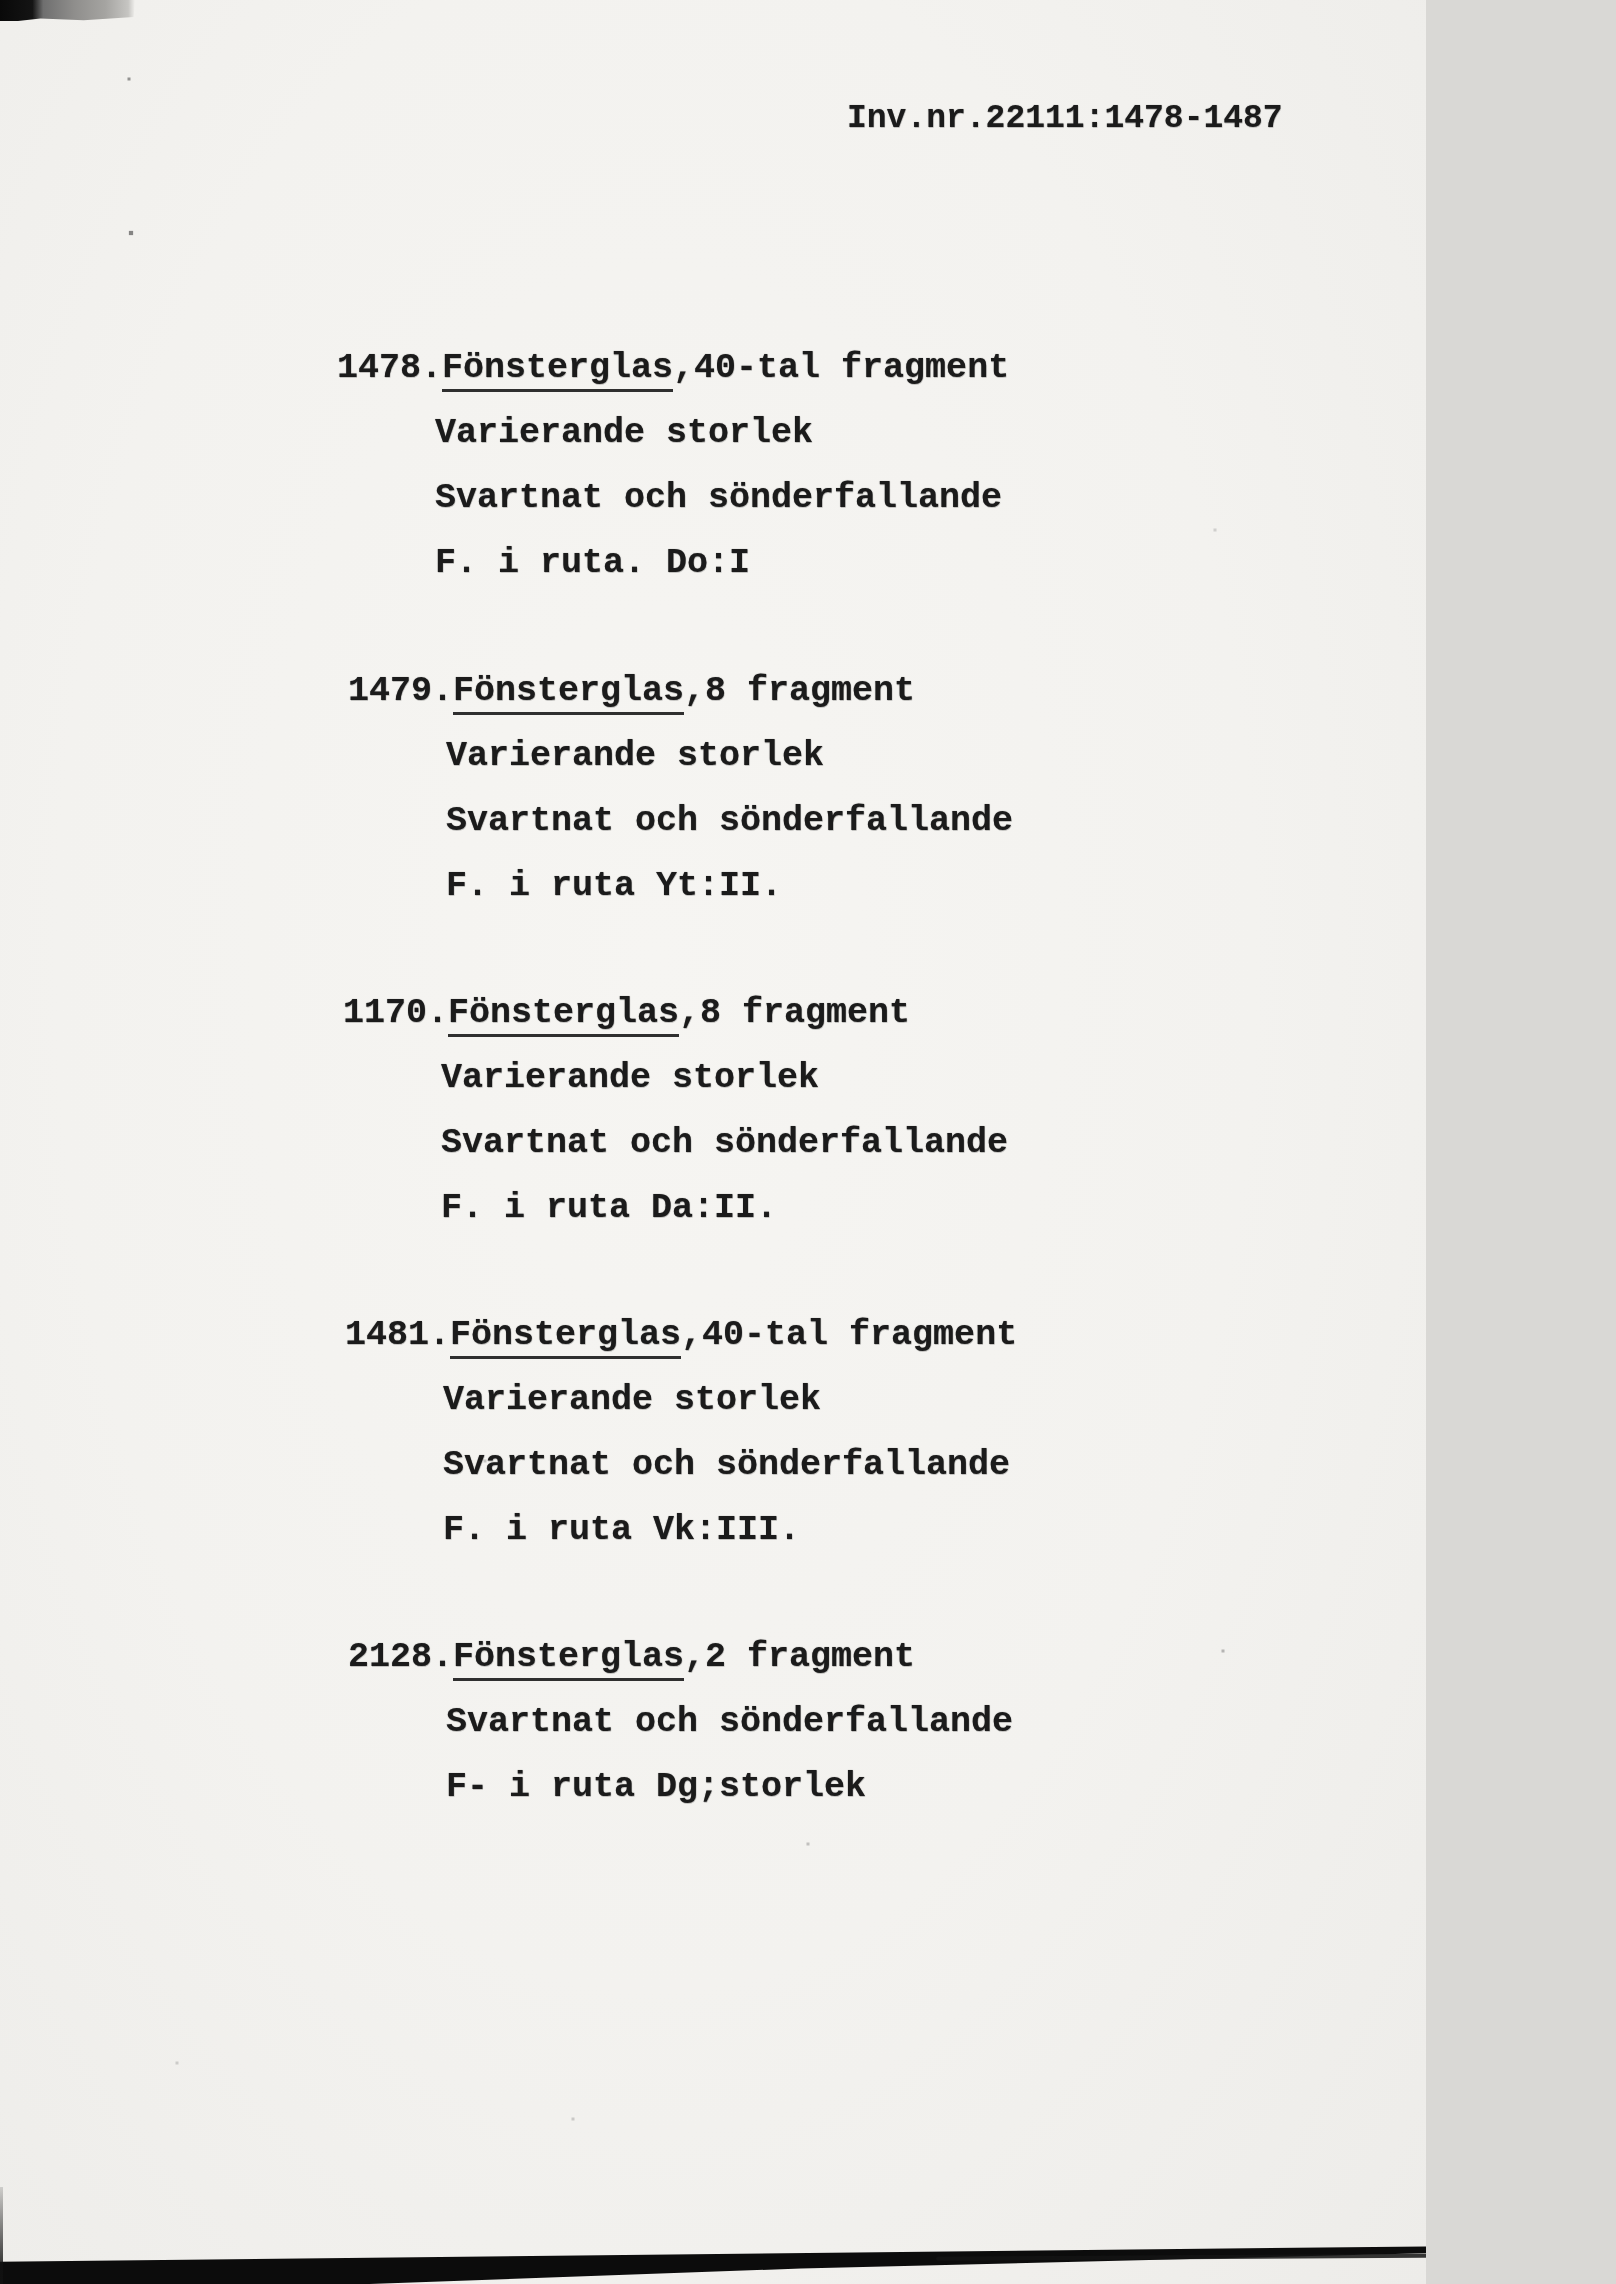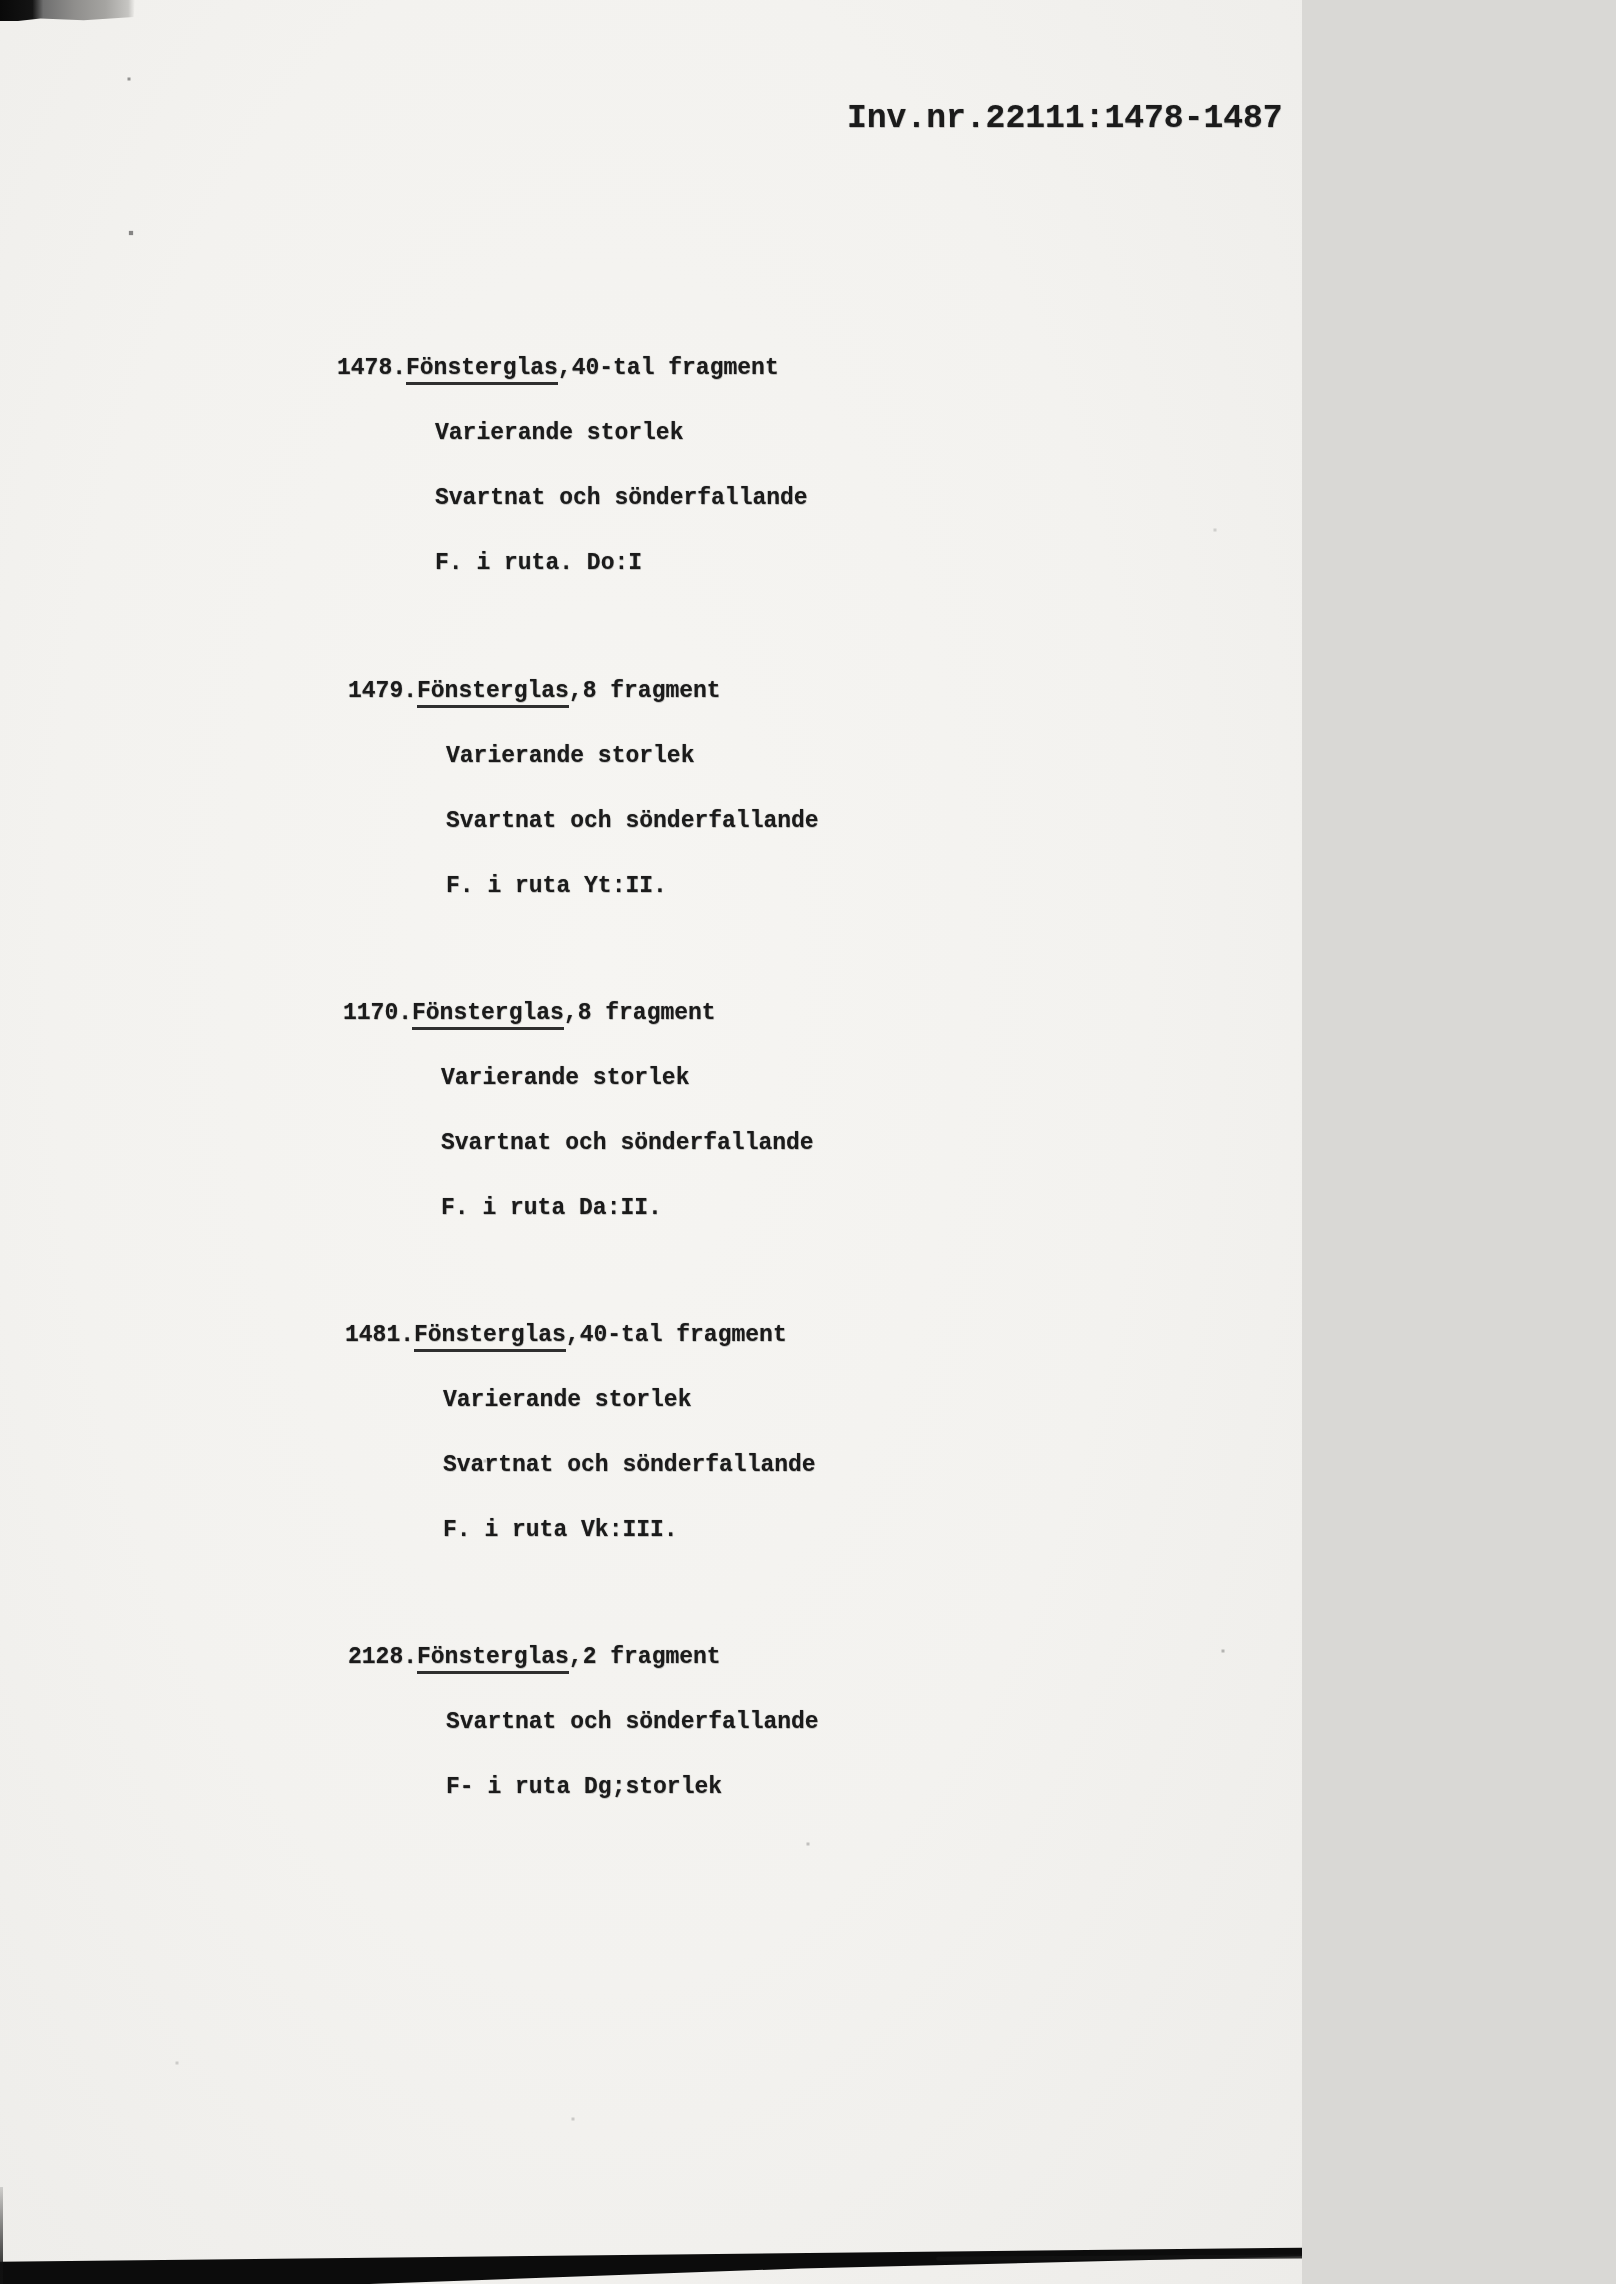--- a/index.html
+++ b/index.html
@@ -1,21 +1,21 @@
 <!DOCTYPE html>
 <html style="font-size:8.6px"><head>
 <meta charset="utf-8">
 <style>
   * { box-sizing: border-box; }
   html, body { margin: 0; padding: 0; }
   body { width: 1617px; height: 2284px; background: #d9d8d5; }
 
   .page {
     position: relative;
-    width: 1302px;
+    width: 1426px;
     height: 2284px;
     overflow: hidden;
     background: radial-gradient(ellipse at 46% 42%, #f6f5f2 0%, #f3f2ef 55%, #edece9 100%);
     font-family: "Liberation Mono", "DejaVu Sans Mono", monospace;
     color: #1b1b1b;
   }
 
   
   .typed {
     font-weight: 700;
@@ -24,21 +24,21 @@
 
   .header {
     position: absolute;
     left: 847px;
     top: 97px;
     font-size: 33px;
     line-height: 43px;
     white-space: pre;
   }
 
-  .entry { position: absolute; font-size: 23px; }
+  .entry { position: absolute; font-size: 35px; }
   .line { height: 65px; line-height: 65px; white-space: pre; }
   .line.detail { padding-left: 98px; }
   .u { border-bottom: 3.2px solid rgba(25,25,25,.9); padding-bottom: 0.5px; }
 
   .e0 { left: 337px; top: 336px; }
   .e1 { left: 340px; top: 659px; margin-left: 8px; }
   .e2 { left: 343px; top: 981px; }
   .e3 { left: 345px; top: 1303px; }
   .e4 { left: 348px; top: 1625px; }
 

